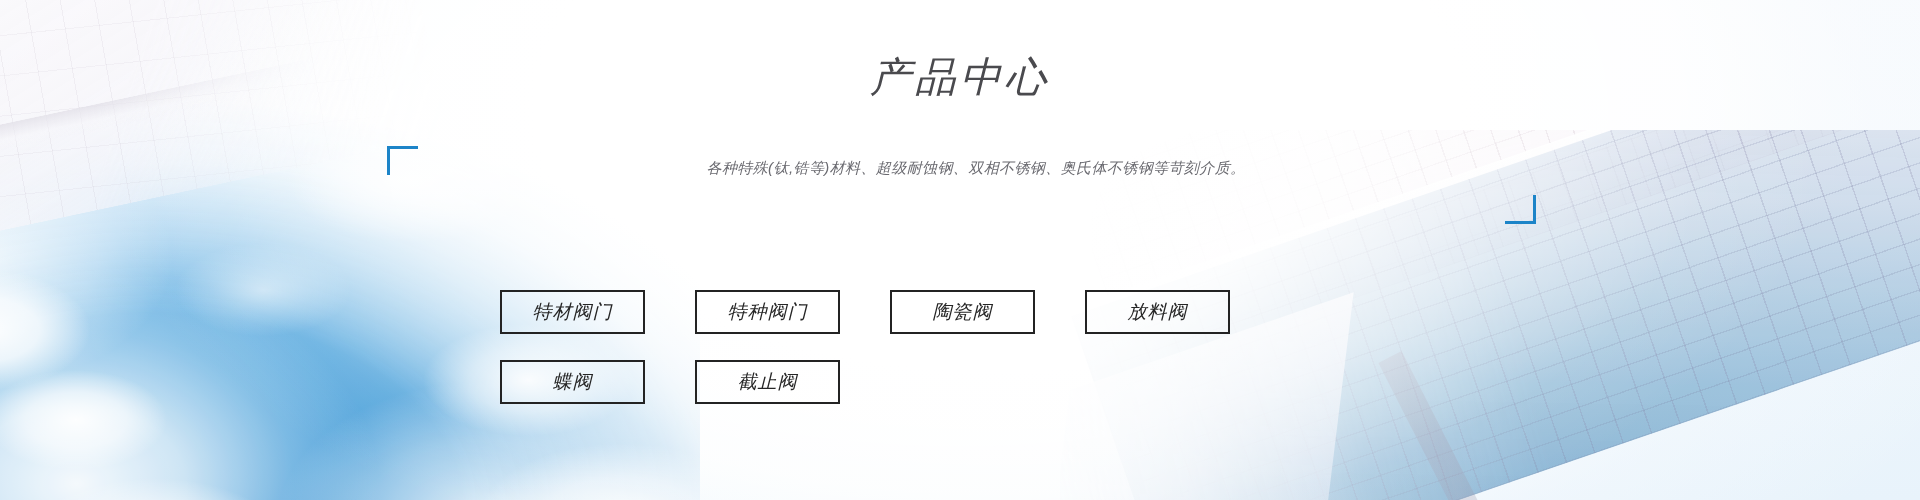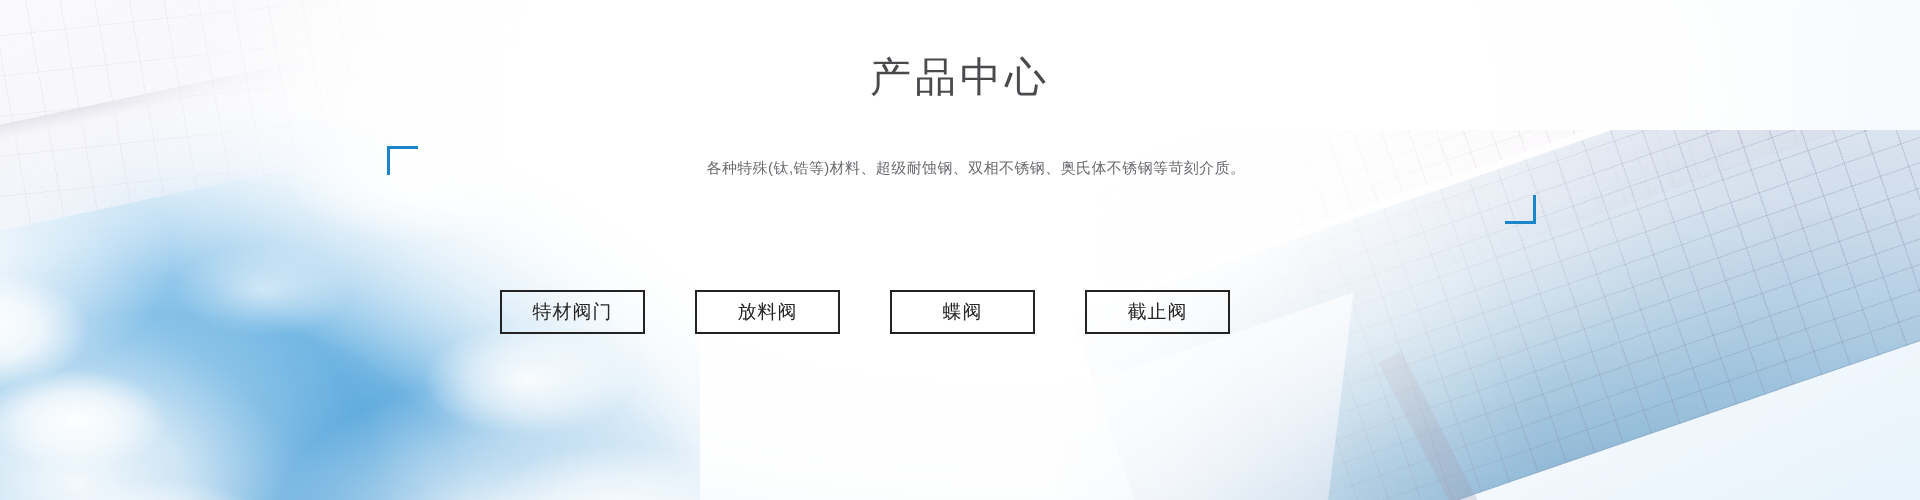--- a/index.html
+++ b/index.html
@@ -10,20 +10,21 @@
   body {
     font-family: "Liberation Sans", "DejaVu Sans", sans-serif;
   }
 
   .banner {
     position: relative;
     width: 1920px;
     height: 500px;
     overflow: hidden;
     background: #fde047;
+    font-style: italic;
   }
 
   
 
   
   .bg-base {
     position: absolute;
     inset: 0;
     background:
       radial-gradient(ellipse 1100px 620px at 52% 22%, #ffffff 0%, #ffffff 42%, rgba(255,255,255,0.85) 62%, rgba(250,252,255,0.4) 80%, rgba(246,250,254,0) 100%),
@@ -281,19 +282,21 @@
 
     <div class="bracket bracket-tl"></div>
     <div class="bracket bracket-br"></div>
 
     <div class="subtitle-block">
       <div class="subtitle-line">各种特殊(钛,锆等)材料、超级耐蚀钢、双相不锈钢、奥氏体不锈钢等苛刻介质。</div>
     </div>
 
     <div class="cat-grid">
       <div class="cat-item">特材阀门</div>
+      <div class="cat-item">特种阀门</div>
+      <div class="cat-item">陶瓷阀</div>
       <div class="cat-item">放料阀</div>
       <div class="cat-item">蝶阀</div>
       <div class="cat-item">截止阀</div>
     </div>
 
   </div>
 </div>
 
 </body></html>

